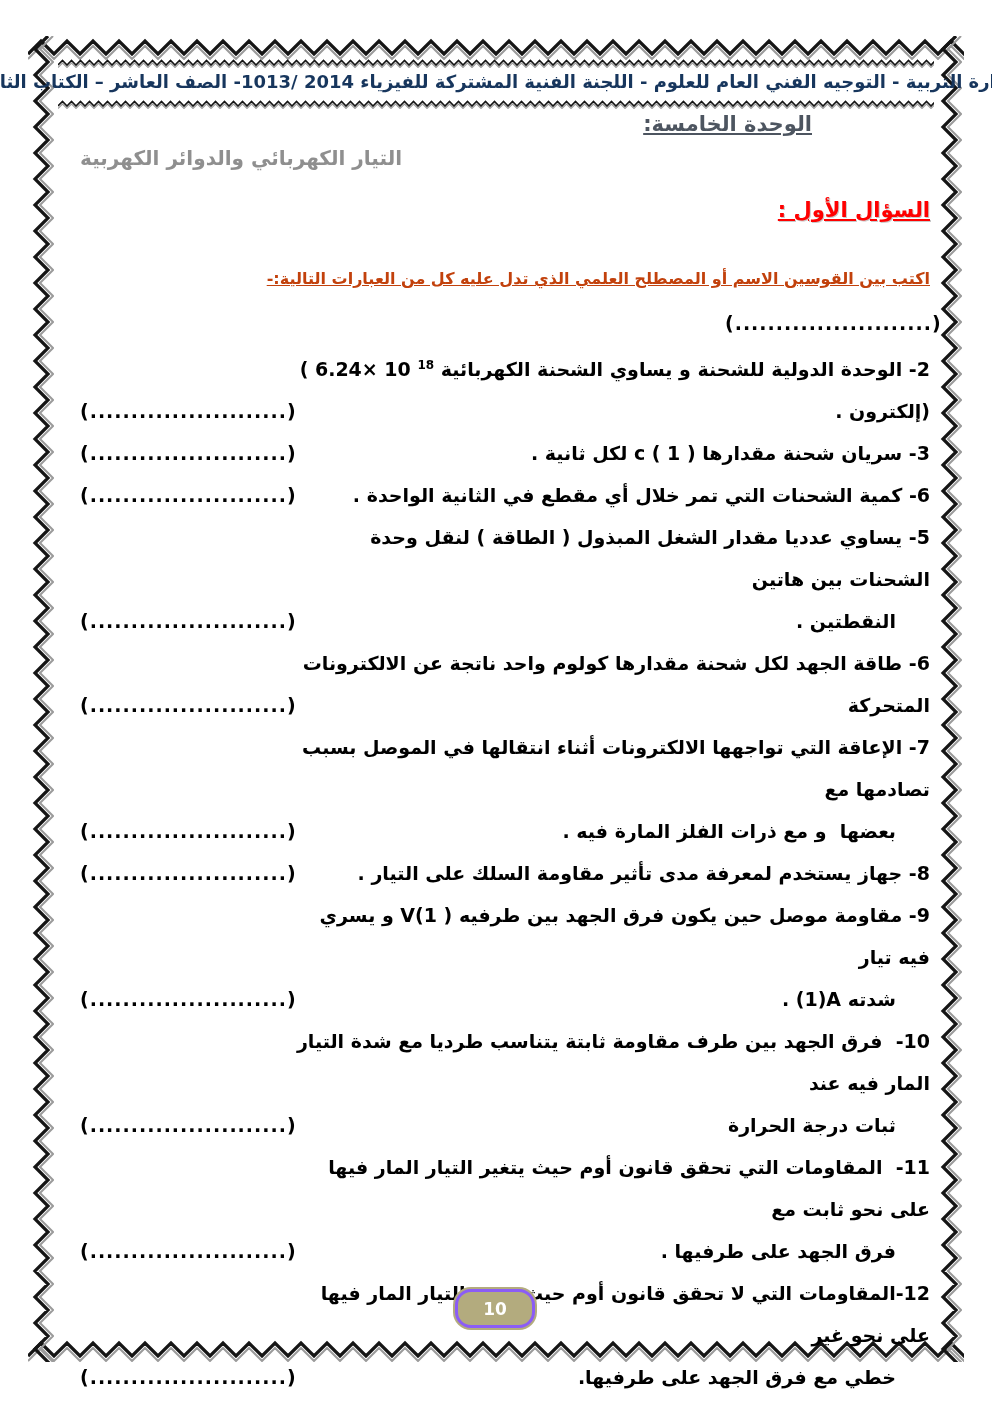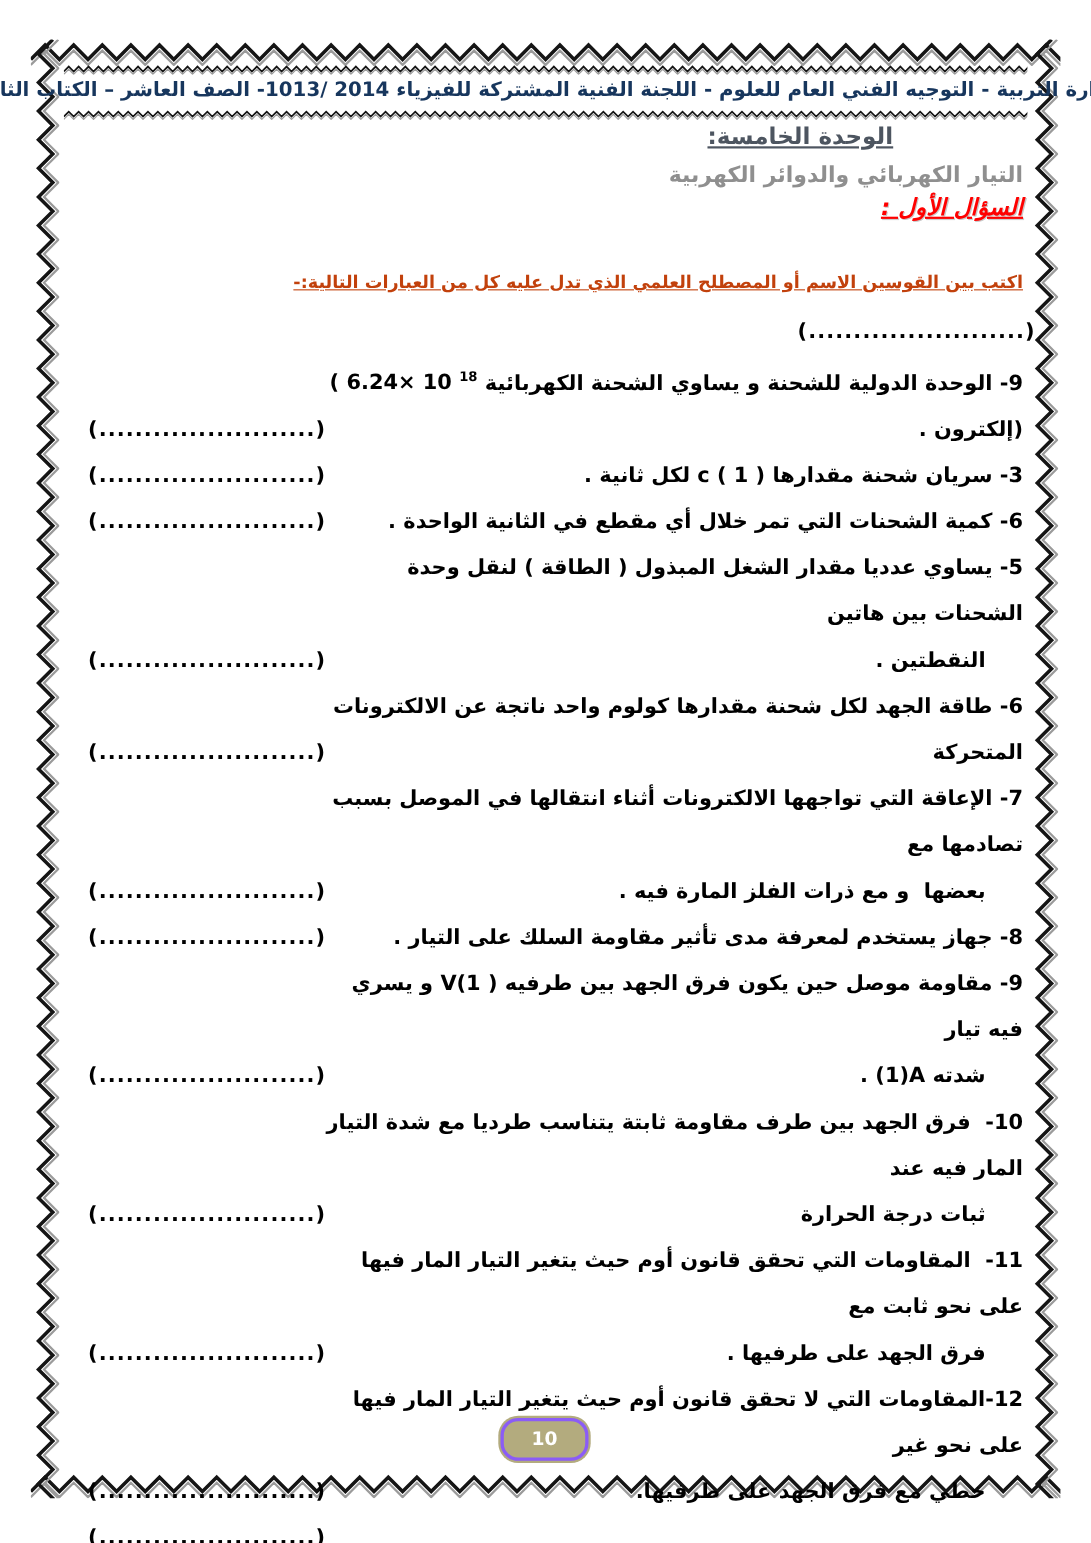--- a/index.html
+++ b/index.html
@@ -15,24 +15,24 @@
   }
   .content{
     position:absolute;right:62px;left:80px;top:112px;direction:rtl;
     color:#000;font-weight:700;font-size:19px;
   }
   .unit-title{
     color:#4d5560;font-size:21px;text-align:right;padding-left:0;
     padding-right:118px;margin-bottom:10px;
   }
   .unit-title span{text-decoration:underline;margin-top:20px;}
-  .subtitle{color:#8f8f8f;font-size:20px;text-align:right;margin-bottom:6px;}
+  .subtitle{color:#8f8f8f;font-size:20px;text-align:left;margin-bottom:28px;}
   .q-label{color:#ff0000;font-size:21px;text-align:right;margin-bottom:10px;
     text-shadow:1px 1px 0 #c9c9c9;}
-  .q-label span{text-decoration:underline;font-style:italic;}
+  .q-label span{text-decoration:underline;}
   .instruction{color:#c2410c;font-size:16px;text-align:right;margin-bottom:14px;margin-top:47px;}
   .instruction span{text-decoration:underline;}
   .item{display:flex;align-items:flex-end;direction:rtl;}
   .item .txt{flex:1;line-height:42px;}
   .item .line.cont{padding-right:34px;}
   .item .blank{
     width:205px;direction:ltr;text-align:left;line-height:42px;
     letter-spacing:1px;font-weight:700;flex:none;
   }
   sup{font-size:12px;font-weight:700;}
@@ -86,21 +86,21 @@
   </div>
   <div class="instruction">
     <span>اكتب بين القوسين الاسم أو المصطلح العلمي الذي تدل عليه كل من العبارات التالية:-</span>
   </div>
   <div id="items">
       <div class="item">
         <div class="blank">(........................)</div>
       </div>
       <div class="item">
         <div class="txt">
-          <div class="line"><span>9- الوحدة الدولية للشحنة و يساوي الشحنة الكهربائية </span><span dir="ltr"><span>( 6.24× 10 </span><sup>18</sup><span> )</span></span><span>إلكترون .</span></div>
+          <div class="line"><span>2- الوحدة الدولية للشحنة و يساوي الشحنة الكهربائية </span><span dir="ltr"><span>( 6.24× 10 </span><sup>18</sup><span> )</span></span><span>إلكترون .</span></div>
         </div>
         <div class="blank">(........................)</div>
       </div>
       <div class="item">
         <div class="txt">
           <div class="line"><span>3- سريان شحنة مقدارها </span><span dir="ltr"><span>c ( 1 )</span></span><span> لكل ثانية .</span></div>
         </div>
         <div class="blank">(........................)</div>
       </div>
       <div class="item">

